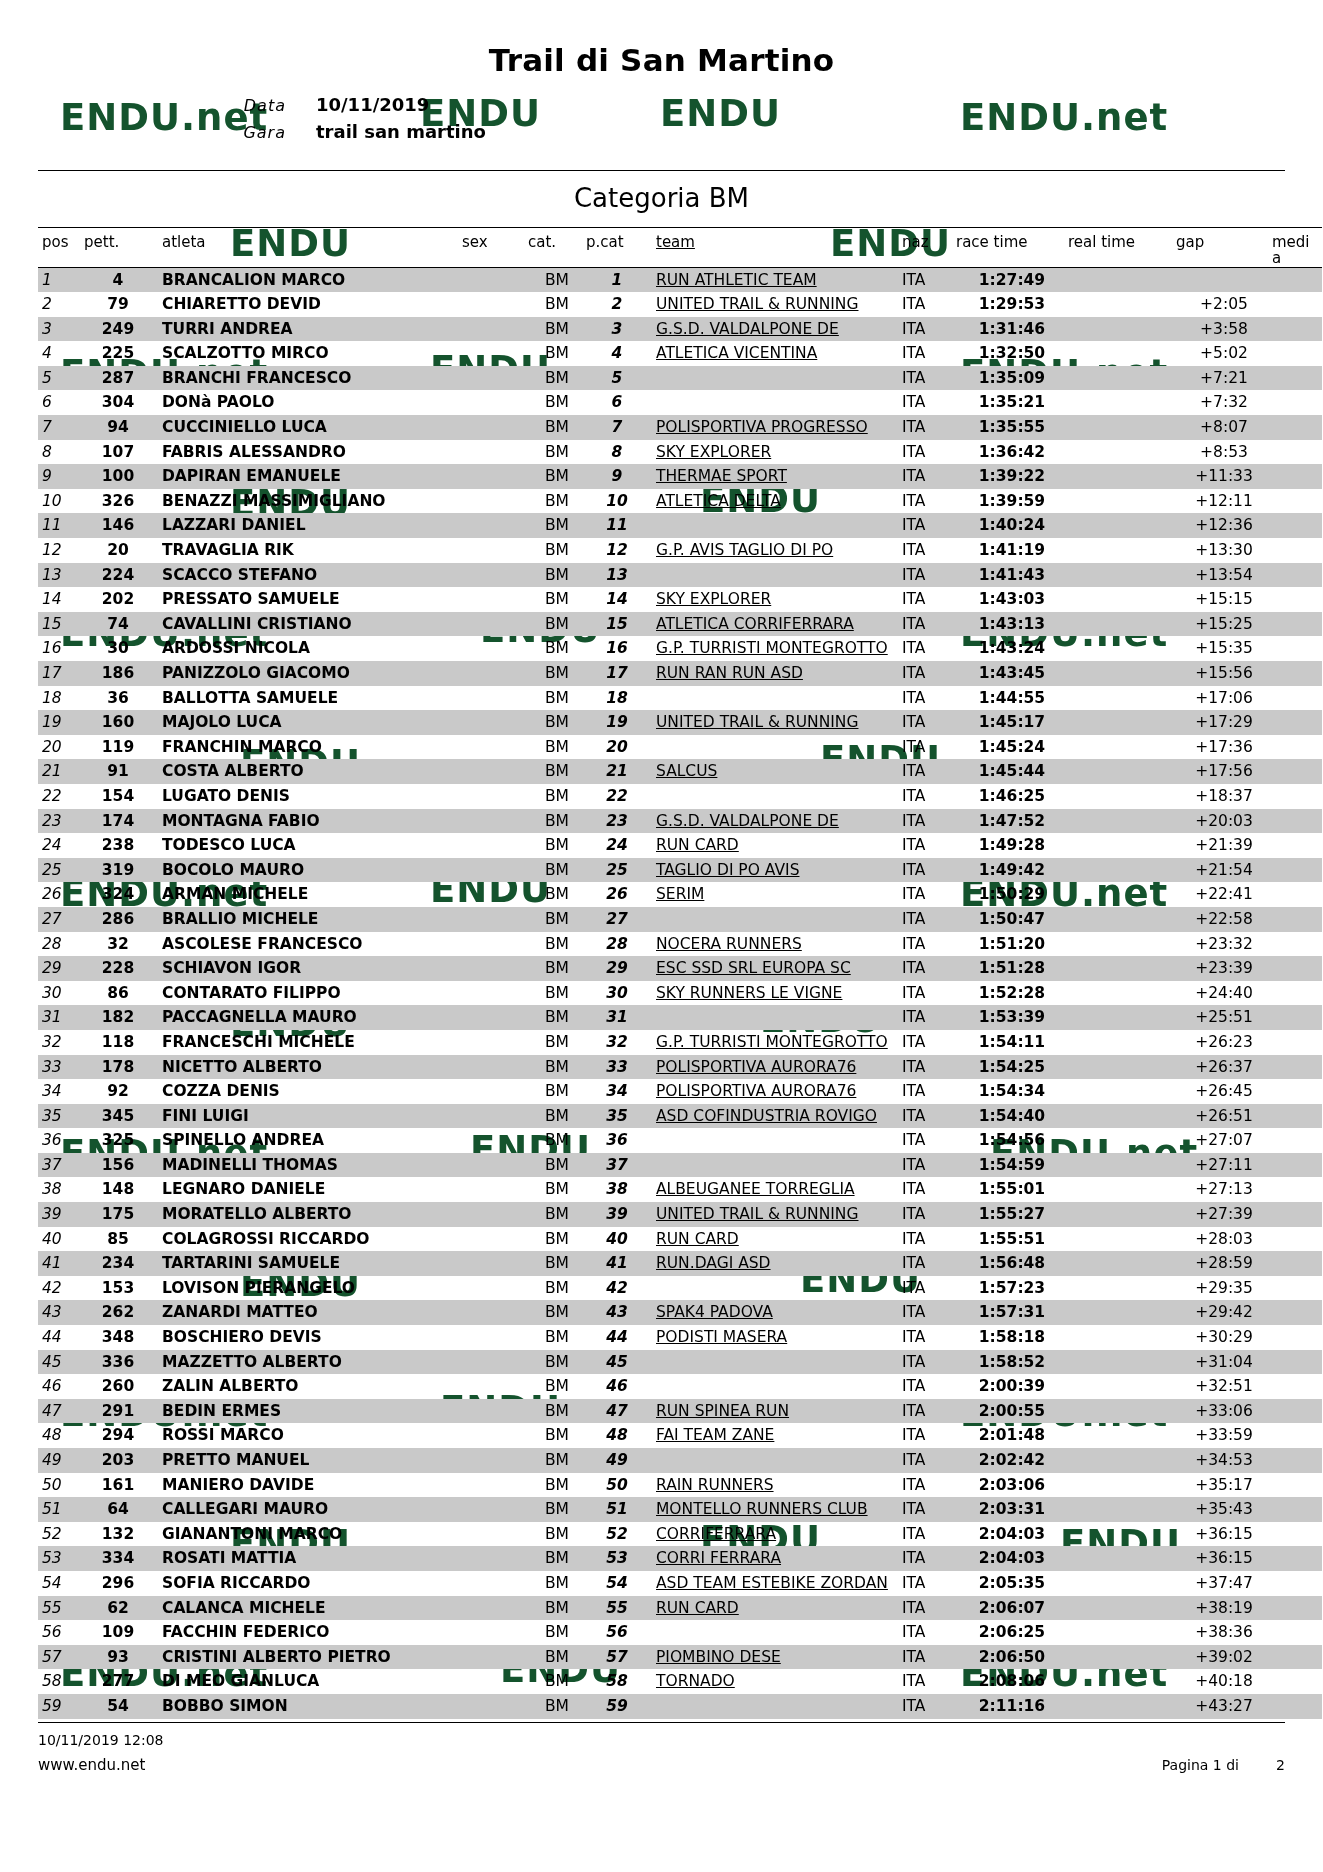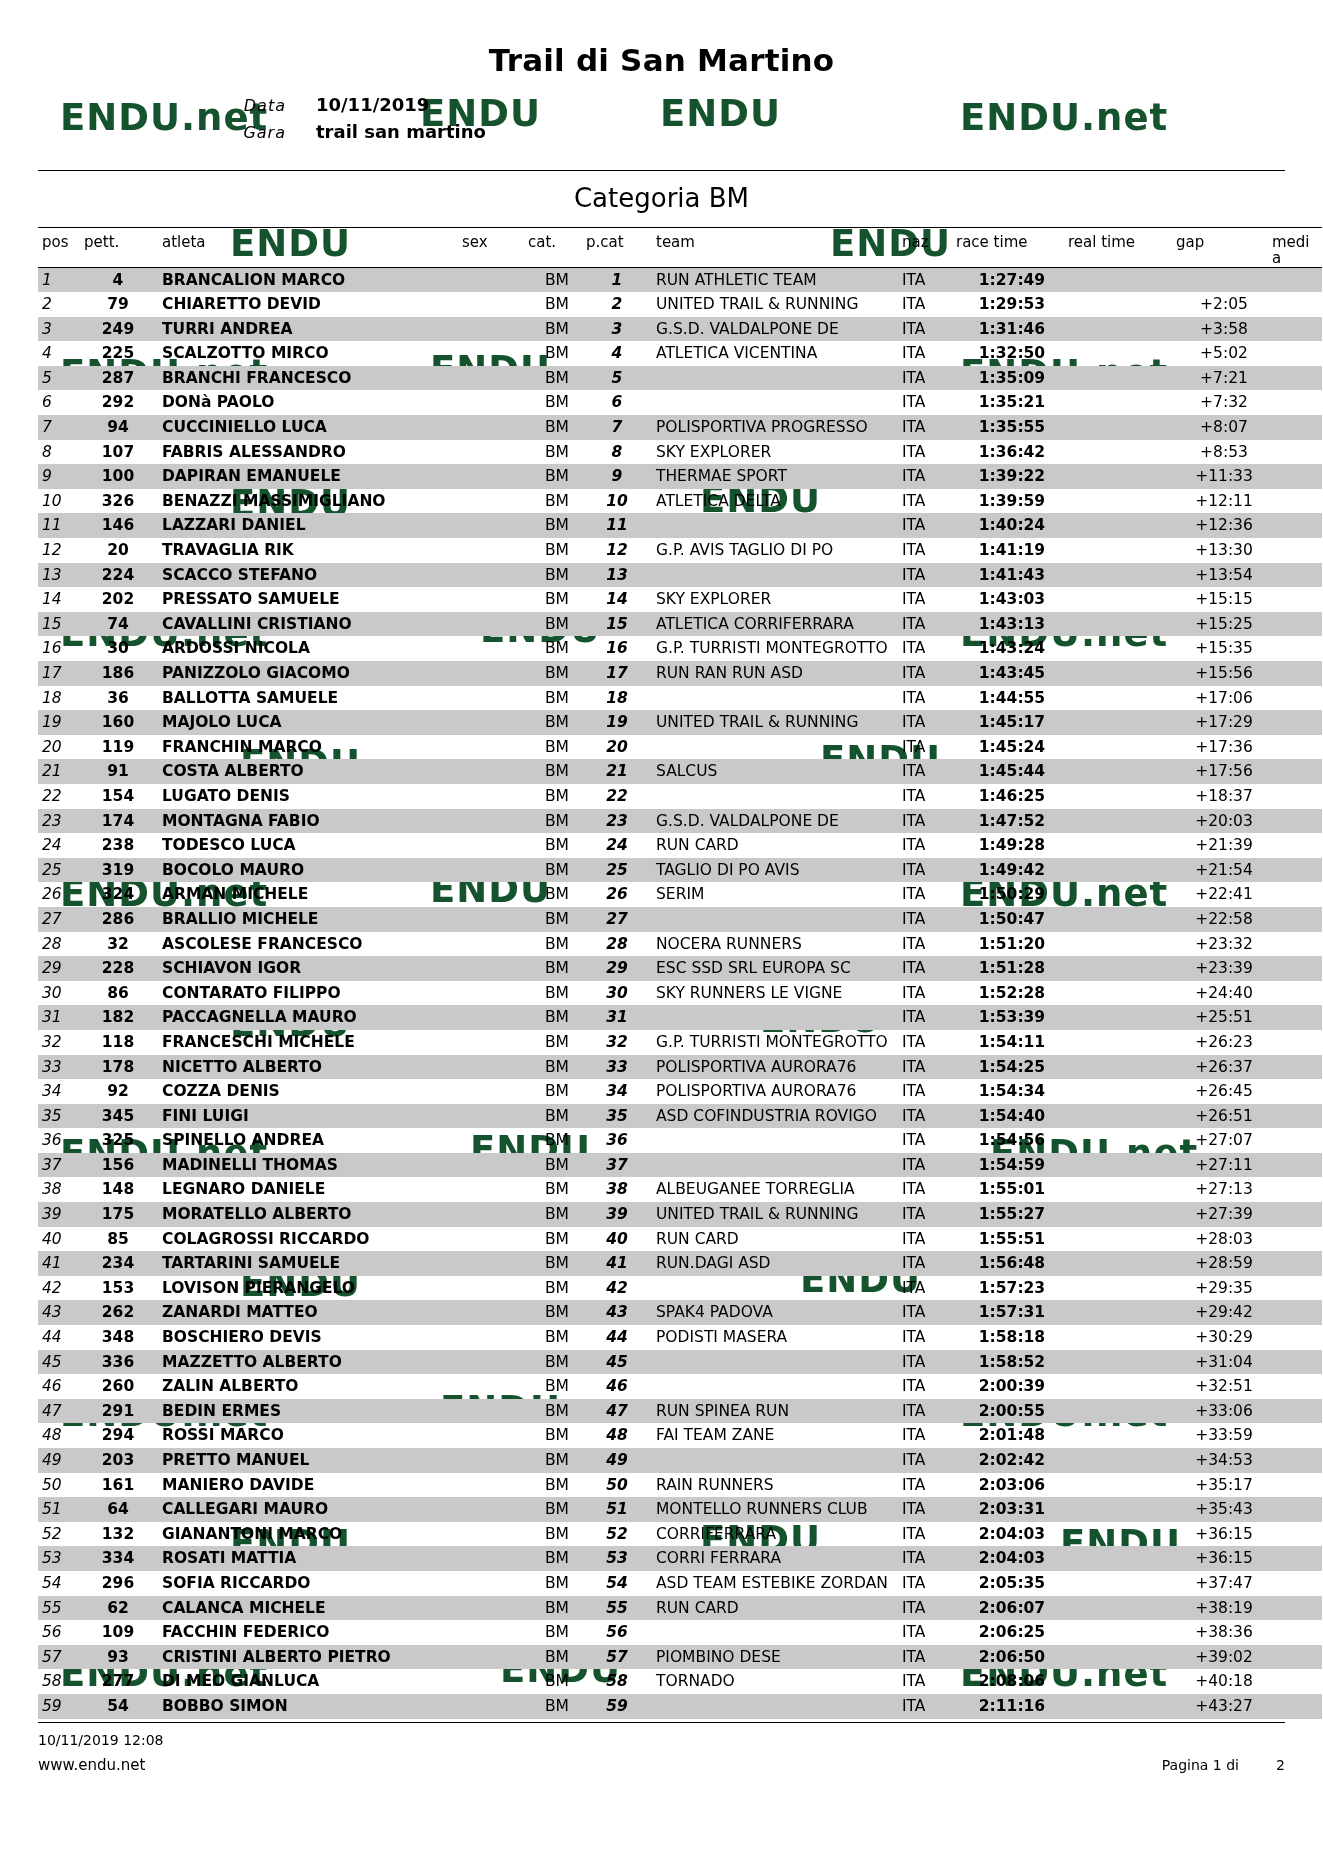--- a/index.html
+++ b/index.html
@@ -119,21 +119,21 @@
   }
   tr.shaded td { background: #c9c9c9; }
 
   
   .c-pos    { width: 42px;  text-align: left;   padding-left: 4px !important; font-style: italic; }
   .c-pett   { width: 68px;  text-align: center; font-weight: bold; }
   .c-atleta { width: 300px; text-align: left;   padding-left: 10px !important; font-weight: bold; }
   .c-sex    { width: 66px;  text-align: center; }
   .c-cat    { width: 58px;  text-align: center; }
   .c-pcat   { width: 62px;  text-align: center; font-style: italic; font-weight: bold; }
-  .c-team   { width: 240px; text-align: left;   padding-left: 8px !important; font-size: 14px; }
+  .c-team   { width: 240px; text-align: left;   padding-left: 8px !important; font-size: 14px; text-decoration: underline; }
   .c-naz    { width: 54px;  text-align: left;   padding-left: 6px !important; font-size: 14px; }
   .c-race   { width: 112px; text-align: center; font-weight: bold; }
   .c-real   { width: 108px; text-align: center; }
   .c-gap    { width: 96px;  text-align: center; font-size: 14px; }
   .c-media  { width: 50px;  text-align: center; font-size: 14px; }
 
   th.c-pos    { text-align: left; padding-left: 4px; font-style: normal; }
   th.c-pett   { text-align: left; padding-left: 10px; font-weight: normal; }
   th.c-atleta { text-align: left; padding-left: 10px; font-weight: normal; }
   th.c-sex    { text-align: center; }
@@ -320,21 +320,21 @@
           <td class="c-pcat">5</td>
           <td class="c-team"></td>
           <td class="c-naz">ITA</td>
           <td class="c-race">1:35:09</td>
           <td class="c-real"></td>
           <td class="c-gap">+7:21</td>
           <td class="c-media"></td>
         </tr>
         <tr>
           <td class="c-pos">6</td>
-          <td class="c-pett">292</td>
+          <td class="c-pett">304</td>
           <td class="c-atleta">DONà PAOLO</td>
           <td class="c-sex"></td>
           <td class="c-cat">BM</td>
           <td class="c-pcat">6</td>
           <td class="c-team"></td>
           <td class="c-naz">ITA</td>
           <td class="c-race">1:35:21</td>
           <td class="c-real"></td>
           <td class="c-gap">+7:32</td>
           <td class="c-media"></td>

